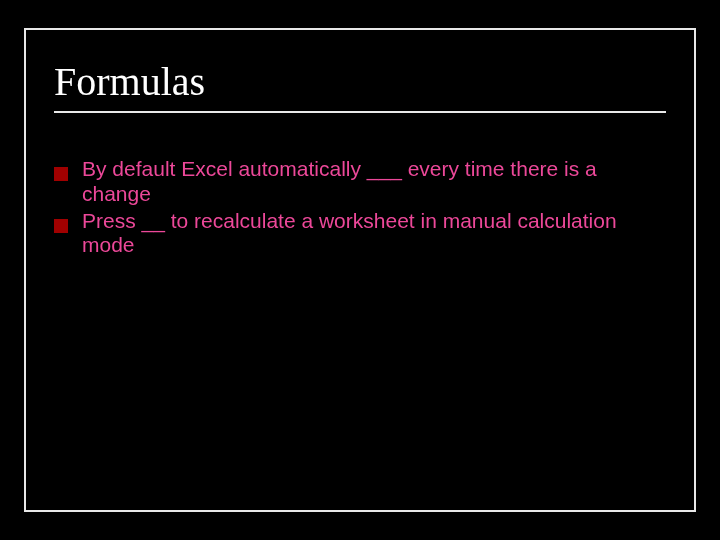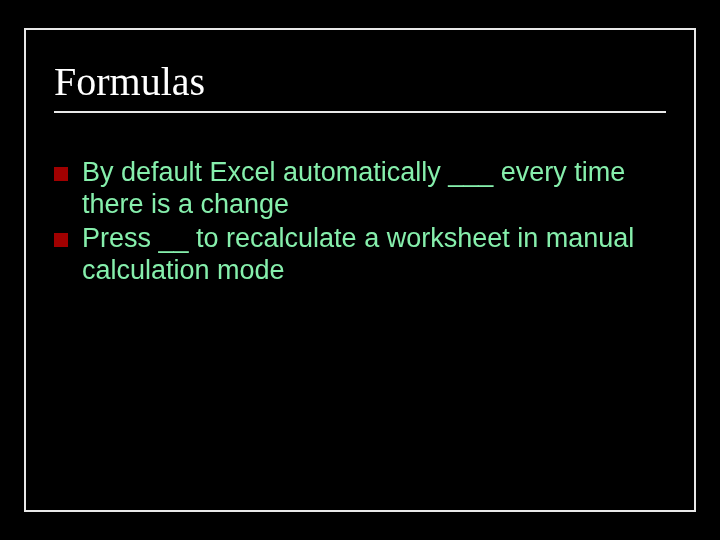--- a/index.html
+++ b/index.html
@@ -28,22 +28,22 @@
   }
   .title-rule {
     border: none;
     border-top: 2px solid #e8e8e8;
     margin-bottom: 22px;
     width: 100%;
   }
   .bullets {
     list-style: none;
     font-family: Arial, Helvetica, sans-serif;
-    font-size: 27px;
-    color: #86efac;
+    font-size: 21px;
+    color: #ec4899;
     line-height: 1.18;
     margin-top: 44px;
   }
   .bullets li {
     position: relative;
     padding-left: 28px;
     margin-bottom: 2px;
   }
   .bullet-icon {
     position: absolute;

